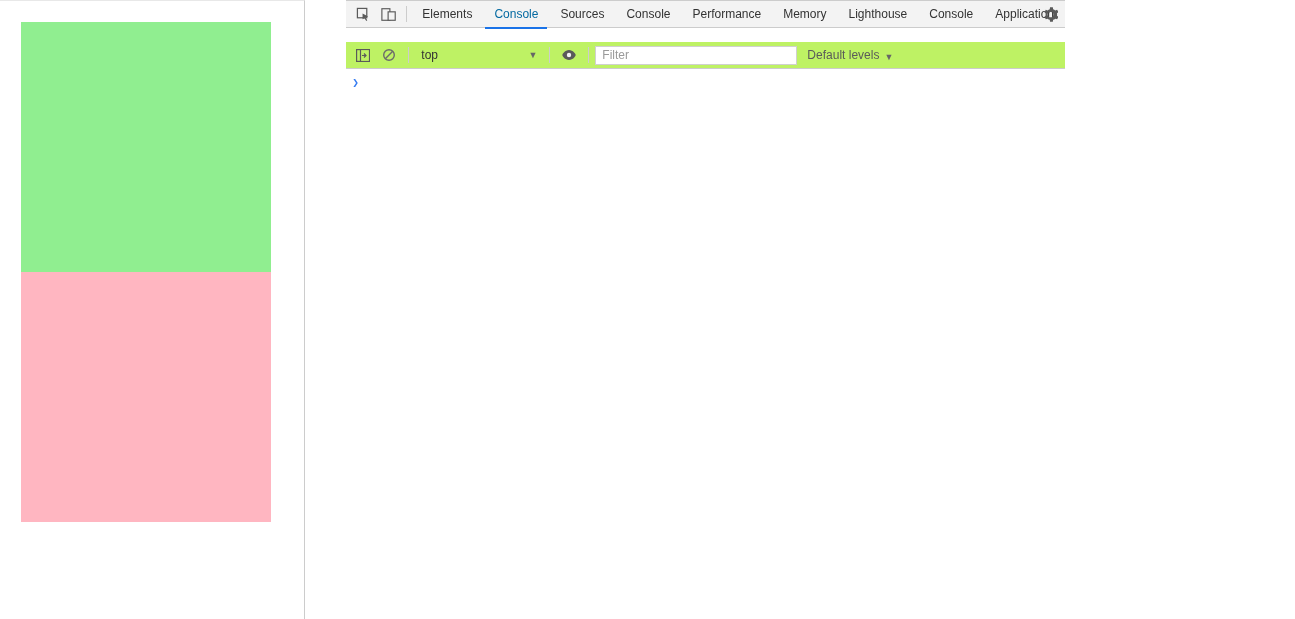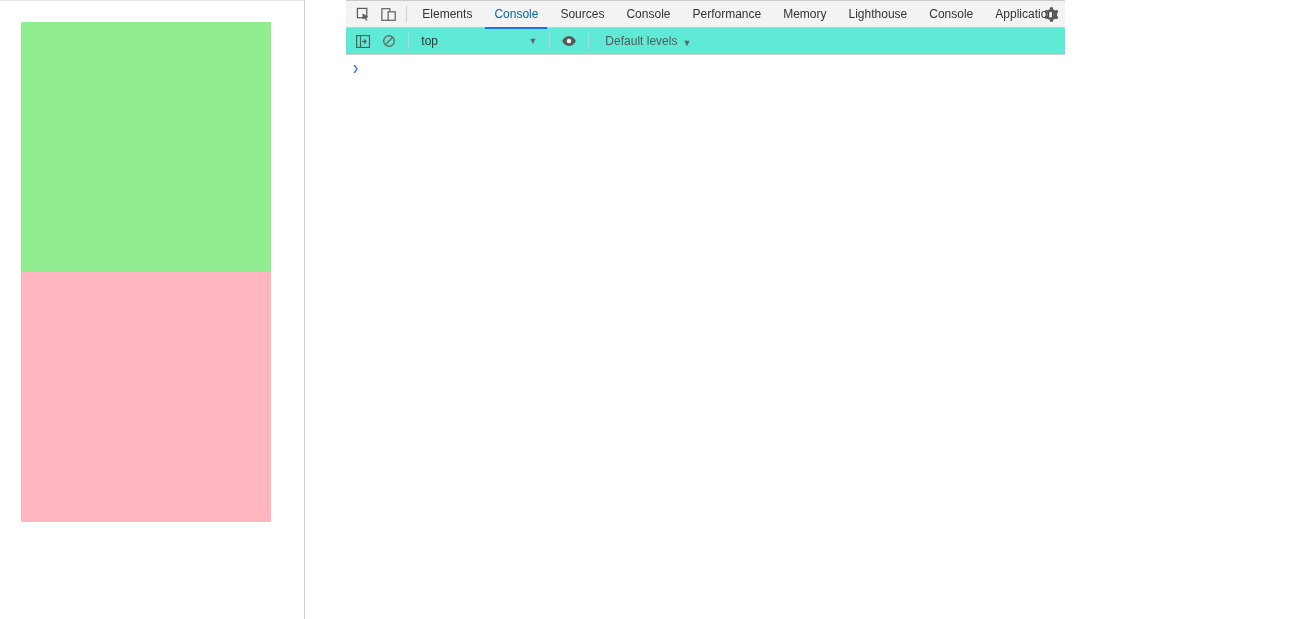--- a/index.html
+++ b/index.html
@@ -73,23 +73,24 @@
   }
   .dt-gear {
     position: absolute; right: 2px; top: 0;
     width: 26px; height: 26px;
     display: flex; align-items: center; justify-content: center;
     color: #5a5a5a; cursor: pointer;
   }
   .dt-toolbar {
     height: 27px;
     display: flex; align-items: center;
-    background: #5eead4;
+    background: #bef264;
     border-bottom: 1px solid #ccc;
     padding-left: 4px;
+    margin-top: 14px;
   }
   .tb-sep {
     width: 1px; height: 16px; background: #ccc; margin: 0 6px;
   }
   .ctx-select {
     display: flex; align-items: center;
     height: 20px; min-width: 128px;
     padding: 0 6px;
     background: #fff0;
     color: #333; cursor: pointer;
@@ -207,20 +208,21 @@
         <span class="tri">▼</span>
       </div>
       <div class="tb-sep"></div>
       <div class="dt-icon-btn">
         <svg width="16" height="12" viewBox="0 0 16 12">
             <path d="M8 1C4 1 1.3 5 1.3 6S4 11 8 11s6.7-4 6.7-5S12 1 8 1z" fill="#5a5a5a"></path>
             <circle cx="8" cy="6" r="2.2" fill="#f3f3f3"></circle>
           </svg>
       </div>
       <div class="tb-sep"></div>
+      <input class="filter-input" type="text" placeholder="Filter" style="">
       <div class="levels">
         <span>Default levels</span>
         <span class="tri">▼</span>
       </div>
     </div>
 
     <div class="console-body">
       <div class="prompt-line">
         <span class="prompt-caret">❯</span>
         <span></span>

